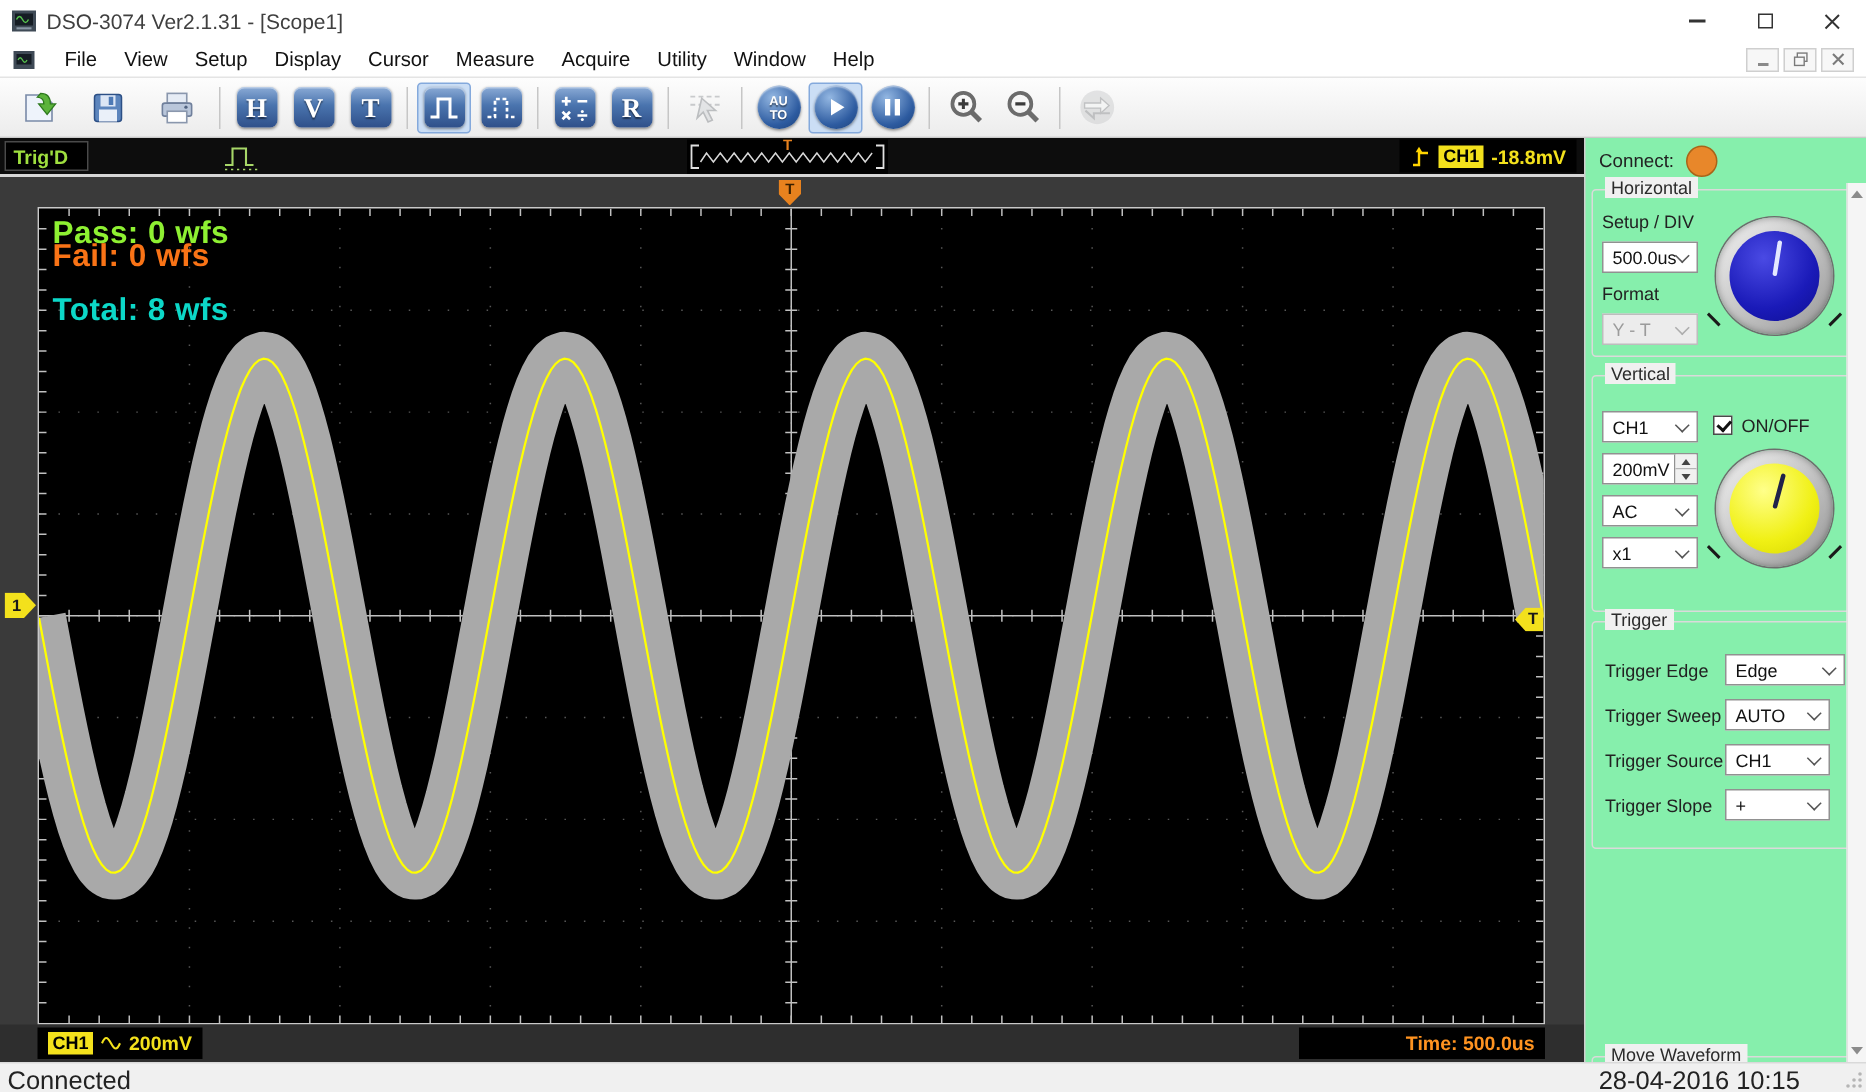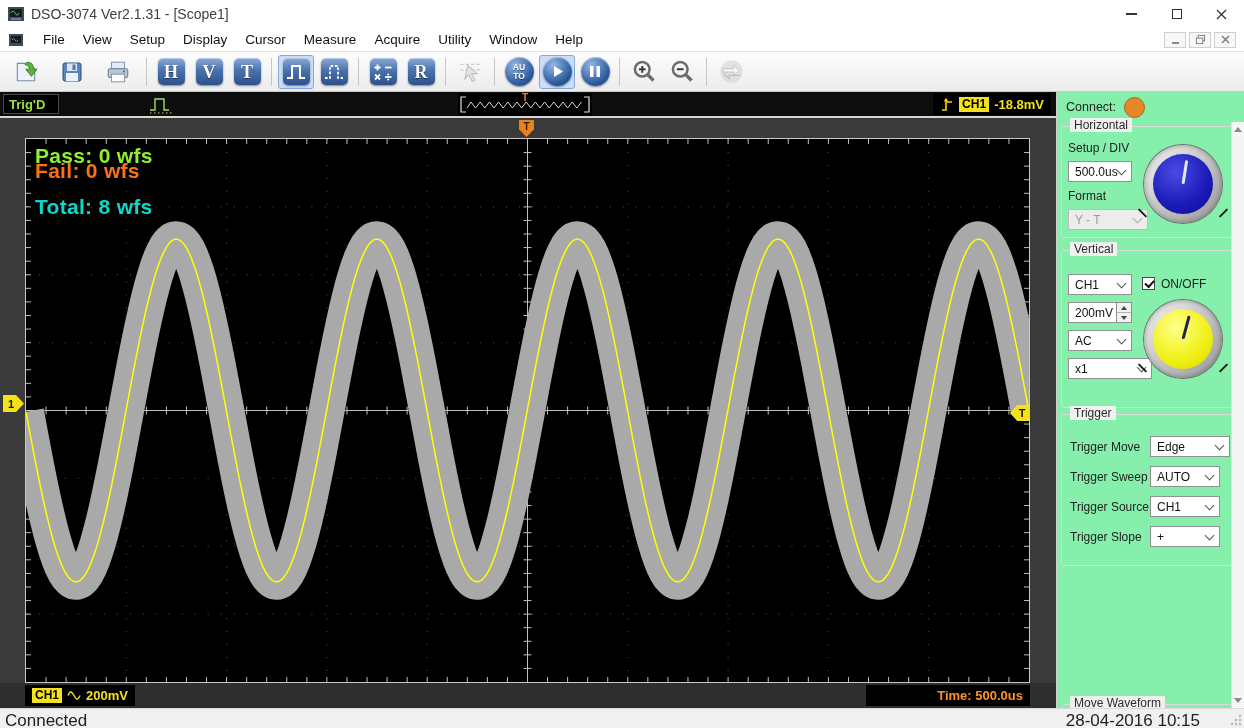--- a/index.html
+++ b/index.html
@@ -411,21 +411,21 @@
       </div>
 
       <div class="group" style="left:4px;top:34px;width:174px;height:112px">
         <span class="glabel">Horizontal</span>
         <span class="plabel" style="left:6px;top:14px">Setup / DIV</span>
         <div class="combo" style="left:6px;top:34px;width:64px">
           <span>500.0us</span>
           <span class="chev"></span>
         </div>
         <span class="plabel" style="left:6px;top:62px">Format</span>
-        <div class="combo disabled" style="left:6px;top:82px;width:80px">
+        <div class="combo disabled" style="left:6px;top:82px;width:64px">
           <span>Y - T</span>
           <span class="chev"></span>
         </div>
         <div class="knob" style="left:82px;top:18px">
           <div class="knob-face blue">
             <div class="knob-pointer white"></div>
           </div>
           <span class="knob-tick l"></span>
           <span class="knob-tick r"></span>
         </div>
@@ -443,37 +443,37 @@
           <span>200mV</span>
           <span class="spinbtns">
               <span class="spin up"></span>
               <span class="spin down"></span>
             </span>
         </div>
         <div class="combo" style="left:6px;top:79px;width:64px">
           <span>AC</span>
           <span class="chev"></span>
         </div>
-        <div class="combo" style="left:6px;top:107px;width:84px">
+        <div class="combo" style="left:6px;top:107px;width:64px">
           <span>x1</span>
           <span class="chev"></span>
         </div>
         <div class="knob" style="left:82px;top:49px">
           <div class="knob-face yellow">
             <div class="knob-pointer dark"></div>
           </div>
           <span class="knob-tick l"></span>
           <span class="knob-tick r"></span>
         </div>
       </div>
 
       <div class="group" style="left:4px;top:322px;width:174px;height:152px">
         <span class="glabel">Trigger</span>
 
-        <span class="trig-row-label" style="top:25px">Trigger Move</span>
+        <span class="trig-row-label" style="top:25px">Trigger Edge</span>
         <div class="combo" style="left:88px;top:21px;width:80px">
           <span>Edge</span>
           <span class="chev"></span>
         </div>
 
         <span class="trig-row-label" style="top:55px">Trigger Sweep</span>
         <div class="combo" style="left:88px;top:51px;width:70px">
           <span>AUTO</span>
           <span class="chev"></span>
         </div>

